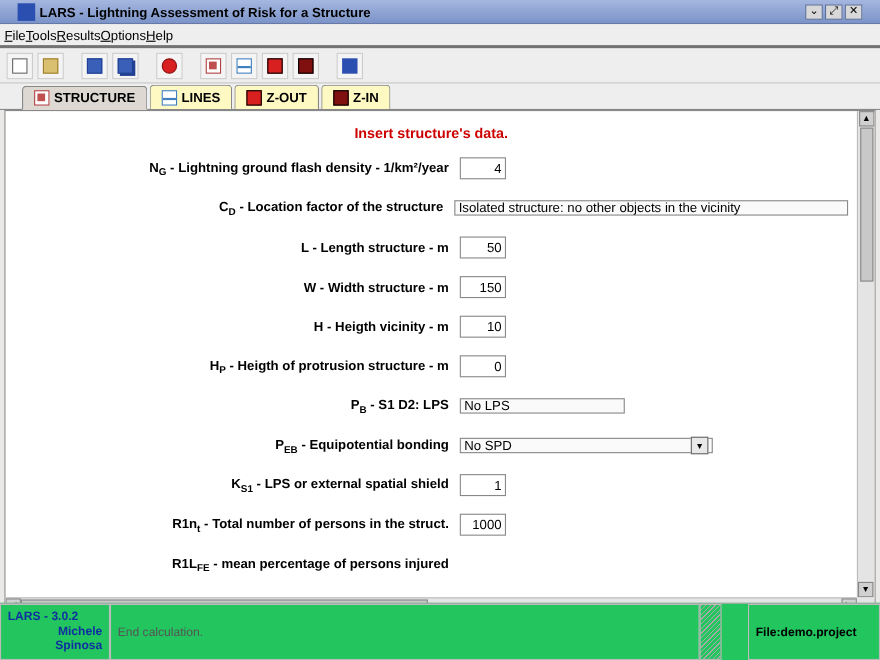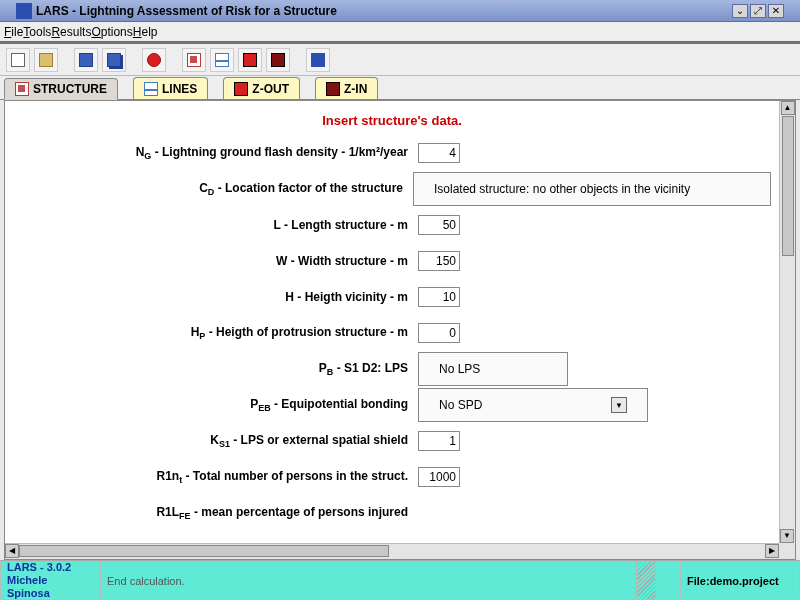--- a/index.html
+++ b/index.html
@@ -20,44 +20,44 @@
 .ico.save { background: #3a5fb8; border: 1px solid #203f90; }
 .ico.saveas { background: #3a5fb8; border: 1px solid #203f90; box-shadow: 2px 2px 0 #203f90; }
 .ico.rec { background: #d82020; border-radius: 50%; border: 1px solid #901010; }
 .ico.struct { background: #fff; border: 1px solid #b04040; position:relative; }
 .ico.struct::after{content:"";position:absolute;width:7px;height:7px;background:#c05050;top:2px;left:2px;}
 .ico.lines { background: #fff; border: 1px solid #4080c0; position:relative; }
 .ico.lines::after{content:"";position:absolute;width:100%;height:2px;background:#4080c0;top:6px;}
 .ico.redsq { background: #d82020; border: 1px solid #000; }
 .ico.darkred { background: #801010; border: 1px solid #000; }
 .ico.flag { background: #2a4fb0; }
-.tabbar { height: 24px; background: #eee; border-bottom: 1px solid #888; display: flex; align-items: flex-end; padding-left: 4px; gap: 15px; }
+.tabbar { height: 24px; background: #eee; border-bottom: 1px solid #888; display: flex; align-items: flex-end; padding-left: 20px; gap: 2px; }
 .tab { height: 22px; padding: 0 10px; border: 1px solid #888; border-bottom: none; background: #fef9c3; display: flex; align-items: center; gap: 4px; font-weight: bold; font-size: 12px; border-radius: 4px 4px 0 0; }
 .tab.active { background: #ddd8d2; border-bottom: 1px solid #ddd8d2; position: relative; top: 1px; }
 .tab .tico { width: 14px; height: 14px; display: inline-block; }
 .content { position: absolute; top: 100px; left: 4px; right: 4px; bottom: 40px; background: #fff; border: 1px solid #888; overflow: hidden; }
 .scrollarea { position: absolute; top: 0; left: 0; right: 16px; bottom: 16px; overflow: hidden; padding: 8px 8px 0 8px; }
 .heading { text-align: center; color: #cc0000; font-weight: bold; font-size: 13px; margin: 4px 0 14px 0; }
 .row { display: flex; align-items: center; margin-bottom: 14px; height: 22px; }
 .lbl { width: 405px; text-align: right; padding-right: 10px; font-weight: bold; color: #000; white-space: nowrap; }
 .lbl sub { font-size: 9px; }
 .val input { width: 42px; height: 20px; border: 1px solid #888; text-align: right; padding-right: 3px; font-family: inherit; font-size: 12px; }
-.val .selwide { width: 358px; height: 34px; border: 1px solid #888; background: #fafafa; padding: 2px 20px; display:flex; align-items:center; justify-content:space-between; }
+.val .selwide { width: 358px; height: 14px; border: 1px solid #888; background: #fafafa; padding: 2px 3px; display:flex; align-items:center; justify-content:space-between; }
 .val .selmed { width: 230px; }
 .val .selsmall { width: 150px; }
 .chev { width: 16px; height: 16px; border: 1px solid #666; background: #e8e8e8; display: flex; align-items: center; justify-content: center; font-size: 8px; margin-left:4px; }
 .vscroll { position: absolute; top: 0; right: 0; width: 16px; bottom: 16px; background: #e4e4e4; border-left: 1px solid #bbb; }
 .vscroll .sbtn { width: 14px; height: 14px; background: #d0d0d0; border: 1px solid #888; margin: 0 auto; font-size: 8px; text-align: center; line-height: 12px; }
 .vscroll .thumb { width: 12px; height: 140px; background: #c8c8c8; border: 1px solid #888; margin: 1px auto; }
 .hscroll { position: absolute; left: 0; right: 16px; bottom: 0; height: 16px; background: #e4e4e4; border-top: 1px solid #bbb; display: flex; }
 .hscroll .sbtn { width: 14px; height: 14px; background: #d0d0d0; border: 1px solid #888; font-size: 8px; text-align: center; line-height: 12px; }
 .hscroll .track { flex: 1; position: relative; }
 .hscroll .thumb { position: absolute; left: 0; width: 370px; height: 12px; background: #c8c8c8; border: 1px solid #888; top: 1px; }
 .corner { position: absolute; right: 0; bottom: 0; width: 16px; height: 16px; background: #e4e4e4; }
-.statusbar { position: absolute; left: 0; right: 0; bottom: 0; height: 40px; display: flex; border-top: 1px solid #aaa; background: #5eead4; }
+.statusbar { position: absolute; left: 0; right: 0; bottom: 0; height: 52px; display: flex; border-top: 1px solid #aaa; background: #22c55e; text-align: right; }
 .statusbar .cell { border: 1px solid #bbb; padding: 2px 6px; font-size: 11px; display:flex; align-items:center; }
 .statusbar .cell.ver { width: 100px; flex-direction: column; align-items:flex-start; justify-content:center; color: #1030a0; font-weight: bold; line-height: 1.2; }
 .statusbar .cell.msg { flex: 1; color: #555; }
 .statusbar .cell.rsz { width: 20px; background: repeating-linear-gradient(135deg,#aaa,#aaa 1px,transparent 1px,transparent 3px); }
 .statusbar .cell.file { width: 120px; font-weight: bold; margin-left: 24px; }
 </style>
 </head>
 <body>
 
 <div class="titlebar">

